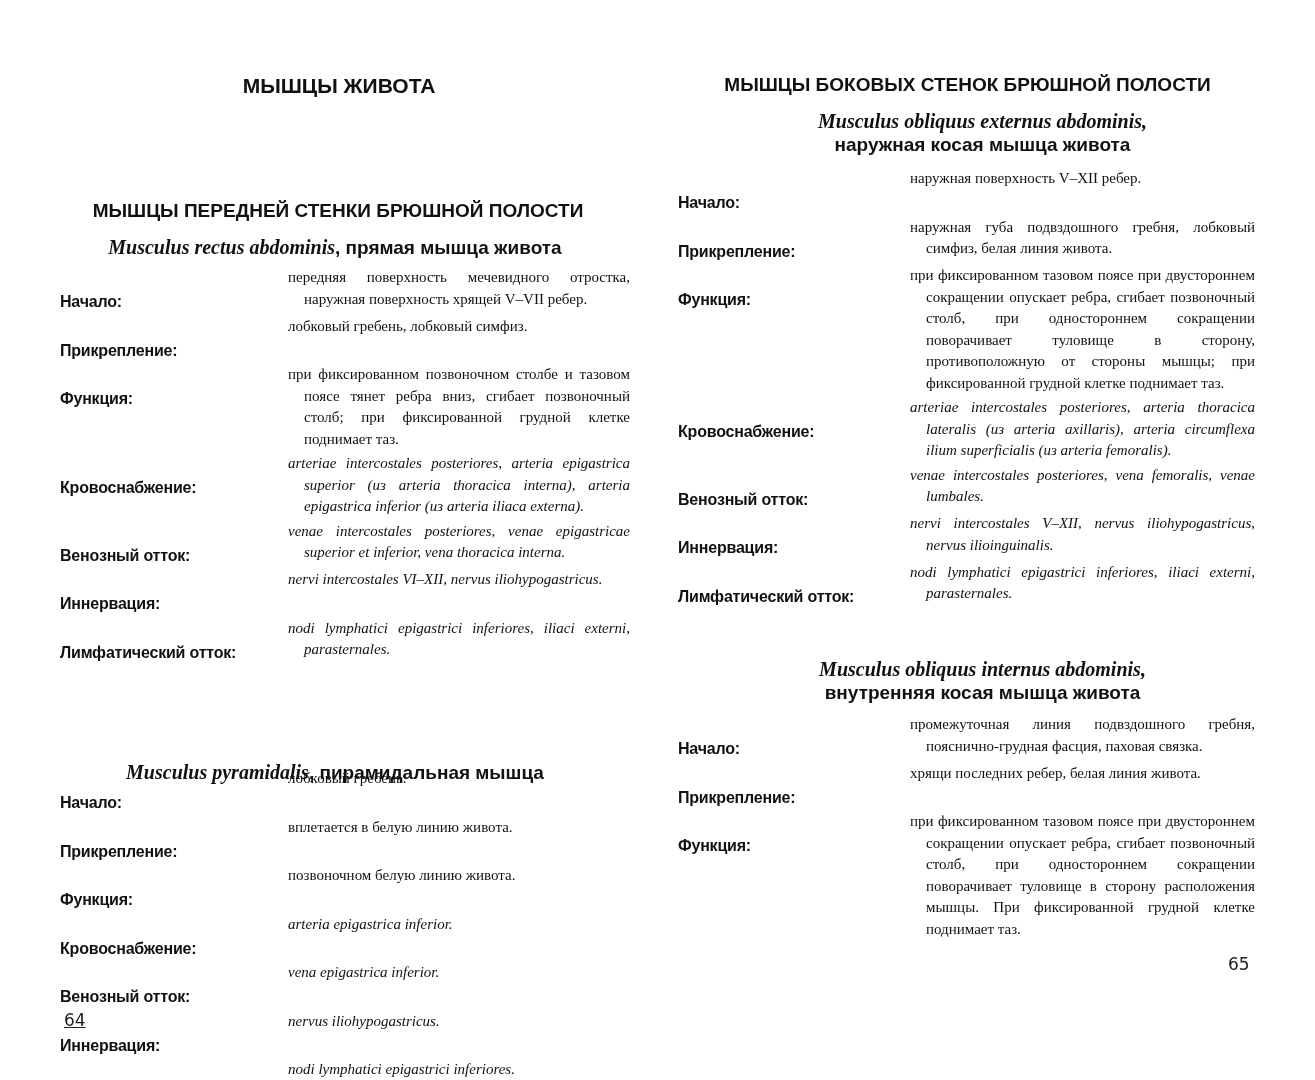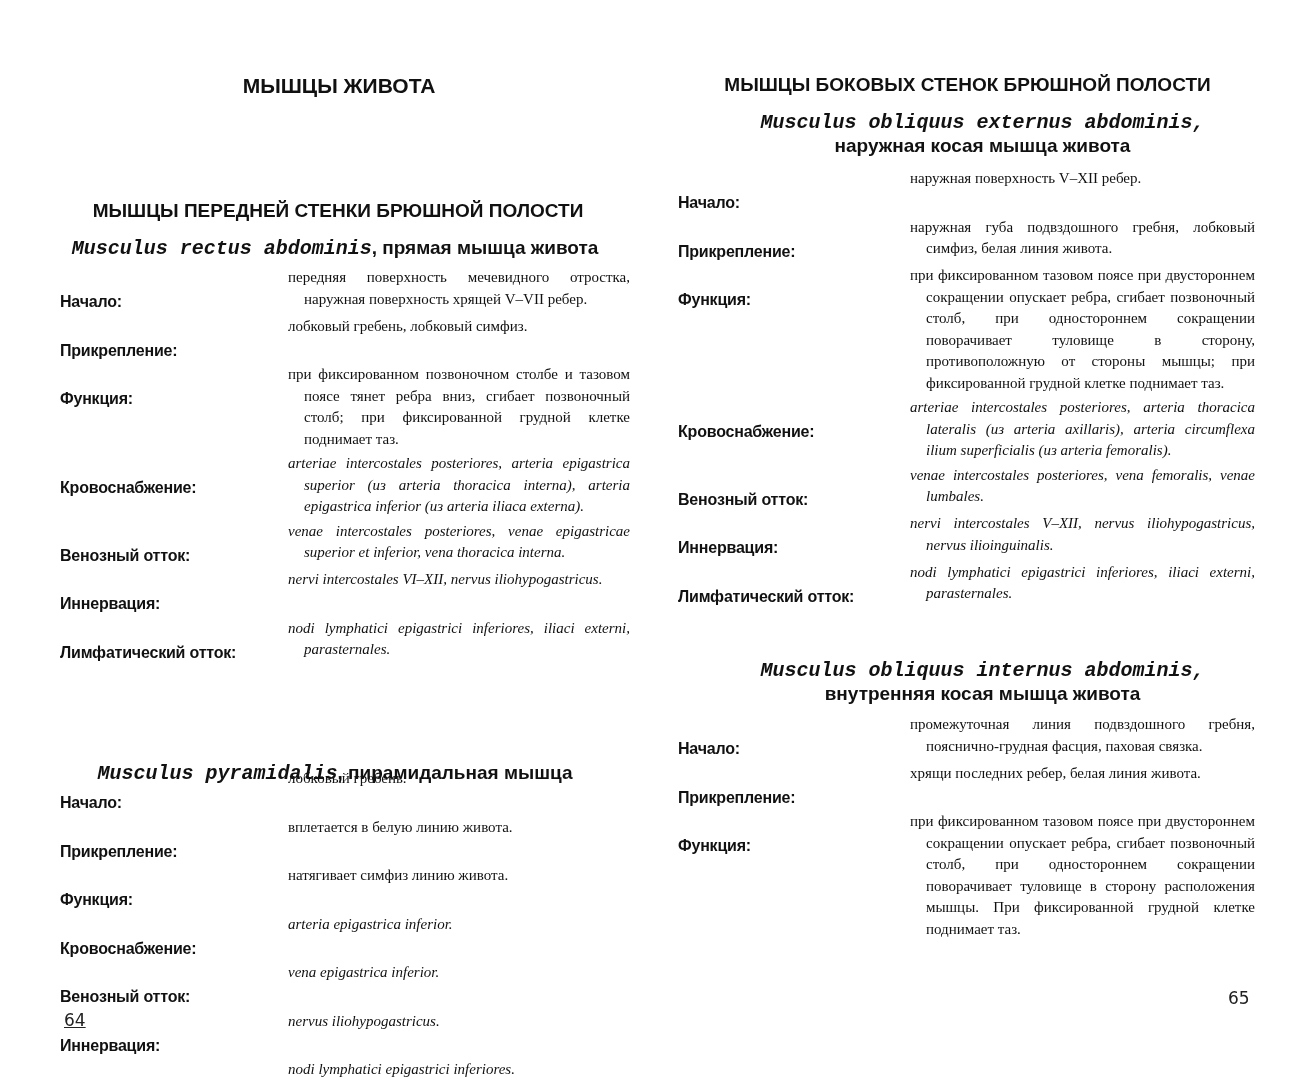--- a/index.html
+++ b/index.html
@@ -17,21 +17,21 @@
     font-family: "Liberation Sans Narrow", "Liberation Sans", sans-serif;
     font-weight: bold; color: #111;
   }
   .chapter-title { top: 74px; font-size: 21px; left: 18px; }
   .section-title { font-size: 19px; }
   .muscle-title {
     position: absolute; left: 0; right: 0; text-align: center;
     font-size: 19px; line-height: 23px; font-weight: bold;
     font-family: "Liberation Sans", sans-serif; color: #111;
   }
-  .muscle-title i { font-family: Liberation Mono, monospace; font-size: 20px; }
+  .muscle-title i { font-family: Liberation Serif, serif; font-size: 20px; }
 
   .entries { position: absolute; }
   .entry { display: flex; margin-bottom: 3px; }
   .label {
     flex: 0 0 auto; font-weight: bold;
     font-family: "Liberation Sans", sans-serif; font-size: 16px; line-height: 21.5px;
     letter-spacing: -0.2px;
     margin-top: 24px;
   }
   .value {
@@ -94,21 +94,21 @@
       <div class="entry">
         <div class="label">Начало:</div>
         <div class="value">лобковый гребень.</div>
       </div>
       <div class="entry">
         <div class="label">Прикрепление:</div>
         <div class="value">вплетается в белую линию живота.</div>
       </div>
       <div class="entry">
         <div class="label">Функция:</div>
-        <div class="value">натягивает симфиз линию живота.</div>
+        <div class="value">позвоночном белую линию живота.</div>
       </div>
       <div class="entry">
         <div class="label">Кровоснабжение:</div>
         <div class="value lat">arteria epigastrica inferior.</div>
       </div>
       <div class="entry">
         <div class="label">Венозный отток:</div>
         <div class="value lat">vena epigastrica inferior.</div>
       </div>
       <div class="entry">
@@ -174,14 +174,14 @@
       <div class="entry">
         <div class="label">Прикрепление:</div>
         <div class="value">хрящи последних ребер, белая линия живота.</div>
       </div>
       <div class="entry">
         <div class="label">Функция:</div>
         <div class="value">при фиксированном тазовом поясе при двустороннем сокращении опускает ребра, сгибает позвоночный столб, при одностороннем сокращении поворачивает туловище в сторону расположения мышцы. При фиксированной грудной клетке поднимает таз.</div>
       </div>
     </div>
 
-  <div class="page-num" style="left:568px;top:988px;">65</div>
+  <div class="page-num" style="left:568px;top:954px;">65</div>
 </div>
 
 </body></html>

